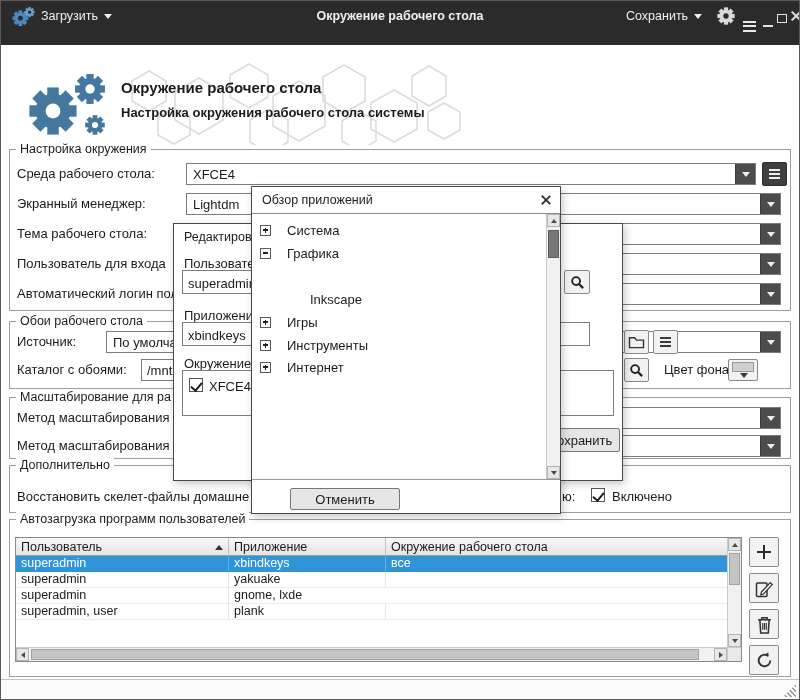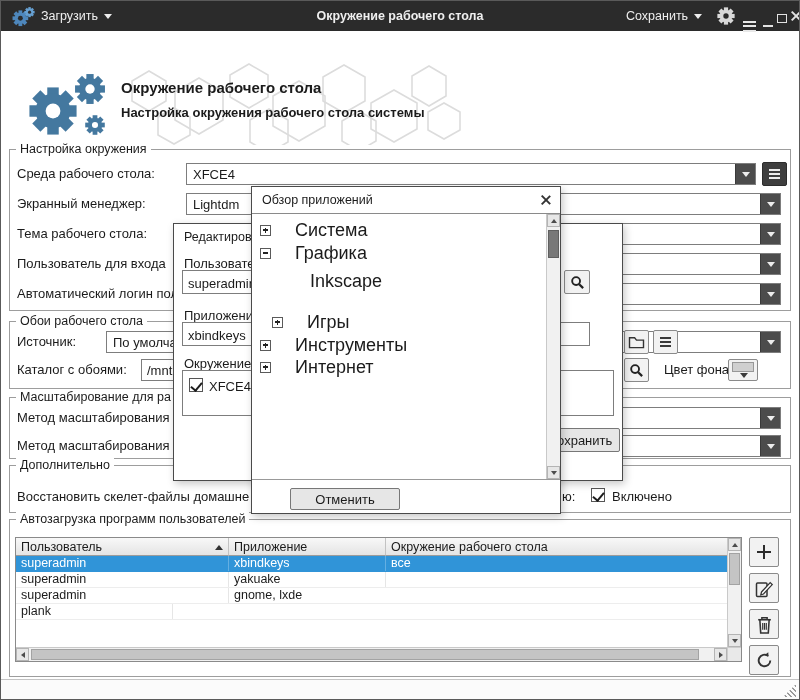--- a/index.html
+++ b/index.html
@@ -2,21 +2,21 @@
 <html><head>
 <meta charset="utf-8">
 <style>
   * { margin:0; padding:0; box-sizing:border-box; }
   html,body { width:800px; height:700px; }
   body { font-family:"Liberation Sans","DejaVu Sans",sans-serif; font-size:13px; color:#1b1b1b; background:#fff; }
   .window { position:relative; width:800px; height:700px; background:#fff; border:1px solid #5a5a5a; overflow:hidden; }
   .abs { position:absolute; }
 
   
-  .titlebar { position:absolute; left:0; top:0; width:100%; height:30px; background:#2b2b2b; color:#efefef; }
+  .titlebar { position:absolute; left:0; top:0; width:100%; height:44px; background:#2b2b2b; color:#efefef; }
   .tbtext { position:absolute; top:8px; font-size:12.5px; white-space:nowrap; }
   .tbbtn { position:absolute; top:0; height:30px; display:flex; align-items:center; gap:6px; color:#efefef; cursor:default; }
   .tri { width:0; height:0; display:inline-block; }
   .tri.down-w { border-left:4px solid transparent; border-right:4px solid transparent; border-top:5px solid #ededed; }
   .tri.down-d { border-left:4px solid transparent; border-right:4px solid transparent; border-top:5px solid #3a3a3a; }
   .minglyph { display:inline-block; width:10px; height:2px; background:#e2e2e2; }
   .maxglyph { display:inline-block; width:10px; height:9px; border:1.4px solid #e2e2e2; }
   .xicon { position:relative; display:inline-block; width:12px; height:12px; }
   .xicon::before,.xicon::after { content:""; position:absolute; left:5.4px; top:0; width:1.6px; height:12px; background:#333; }
   .xicon::before { transform:rotate(45deg); }
@@ -73,21 +73,21 @@
   .sb-down  { width:0;height:0;border-left:3.5px solid transparent;border-right:3.5px solid transparent;border-top:4.5px solid #4c4c4c; }
   .sb-left  { width:0;height:0;border-top:3.5px solid transparent;border-bottom:3.5px solid transparent;border-right:4.5px solid #4c4c4c; }
   .sb-right { width:0;height:0;border-top:3.5px solid transparent;border-bottom:3.5px solid transparent;border-left:4.5px solid #4c4c4c; }
 
   
   .dialog { position:absolute; background:#fff; border:1px solid #4a4a4a; box-shadow:2px 3px 8px rgba(0,0,0,.22); }
   .dlg-title { position:absolute; left:10px; top:6px; font-size:12.5px; white-space:nowrap; }
   .dlg-titlebar-sep { position:absolute; left:0; right:0; top:26px; border-top:1px solid #8a8a8a; }
 
   
-  .tree-item { position:absolute; display:flex; align-items:center; gap:24px; height:16px; font-size:18px; white-space:nowrap; }
+  .tree-item { position:absolute; display:flex; align-items:center; gap:16px; height:16px; font-size:13px; white-space:nowrap; }
   .expander { width:11px; height:11px; border:1px solid #5a5a5a; background:#fff; position:relative; flex:none; }
   .expander::before { content:""; position:absolute; left:2px; right:2px; top:50%; margin-top:-0.7px; height:1.4px; background:#222; }
   .expander.plus::after { content:""; position:absolute; top:2px; bottom:2px; left:50%; margin-left:-0.7px; width:1.4px; background:#222; }
 
   
   .plus-ic { position:relative; width:14px; height:14px; }
   .plus-ic::before { content:""; position:absolute; left:0; top:5.8px; width:14px; height:2.4px; background:#2c2c2c; }
   .plus-ic::after  { content:""; position:absolute; top:0; left:5.8px; height:14px; width:2.4px; background:#2c2c2c; }
   .statusbar { position:absolute; left:0; top:678px; width:100%; height:21px; background:#fbfbfb; border-top:1px solid #c4c4c4; }
   .grip { position:absolute; right:3px; bottom:3px; width:13px; height:13px;
@@ -304,20 +304,21 @@
     </div>
     <div class="trow" style="top:34px;width:711px">
       <div class="td" style="width:213px">superadmin</div>
       <div class="td" style="width:157px">yakuake</div>
     </div>
     <div class="trow" style="top:50px;width:711px">
       <div class="td" style="width:213px">superadmin</div>
       <div class="td" style="width:341px;border-right:none">gnome, lxde</div>
     </div>
     <div class="trow" style="top:66px;width:711px">
+      <div class="td" style="width:213px">superadmin, user</div>
       <div class="td" style="width:157px">plank</div>
     </div>
 
     <div class="vscroll" style="right:0;top:0;width:14px;height:109px">
       <div class="sbtn" style="left:0;top:0;width:13px;height:13px">
           <i class="sb-up"></i>
         </div>
       <div class="thumb" style="left:1px;top:15px;width:11px;height:32px"></div>
       <div class="sbtn" style="left:0;bottom:0;width:13px;height:13px">
           <i class="sb-down"></i>
@@ -395,24 +396,24 @@
     <div class="dlg-titlebar-sep"></div>
 
     <div class="tree-item" style="left:8px;top:35px">
       <span class="expander plus"></span>
       <span>Система</span>
     </div>
     <div class="tree-item" style="left:8px;top:58px">
       <span class="expander"></span>
       <span>Графика</span>
     </div>
-    <div class="tree-item" style="left:58px;top:86px">
+    <div class="tree-item" style="left:58px;top:104px">
       <span>Inkscape</span>
     </div>
-    <div class="tree-item" style="left:20px;top:127px">
+    <div class="tree-item" style="left:8px;top:127px">
       <span class="expander plus"></span>
       <span>Игры</span>
     </div>
     <div class="tree-item" style="left:8px;top:150px">
       <span class="expander plus"></span>
       <span>Инструменты</span>
     </div>
     <div class="tree-item" style="left:8px;top:172px">
       <span class="expander plus"></span>
       <span>Интернет</span>

